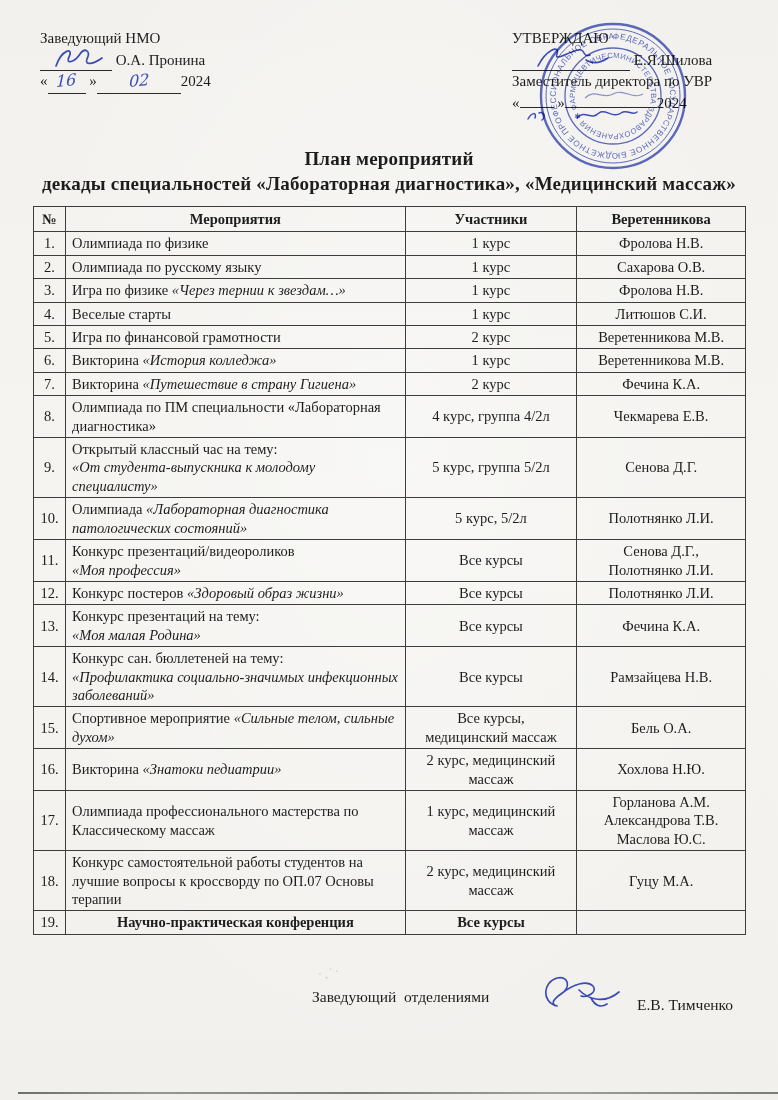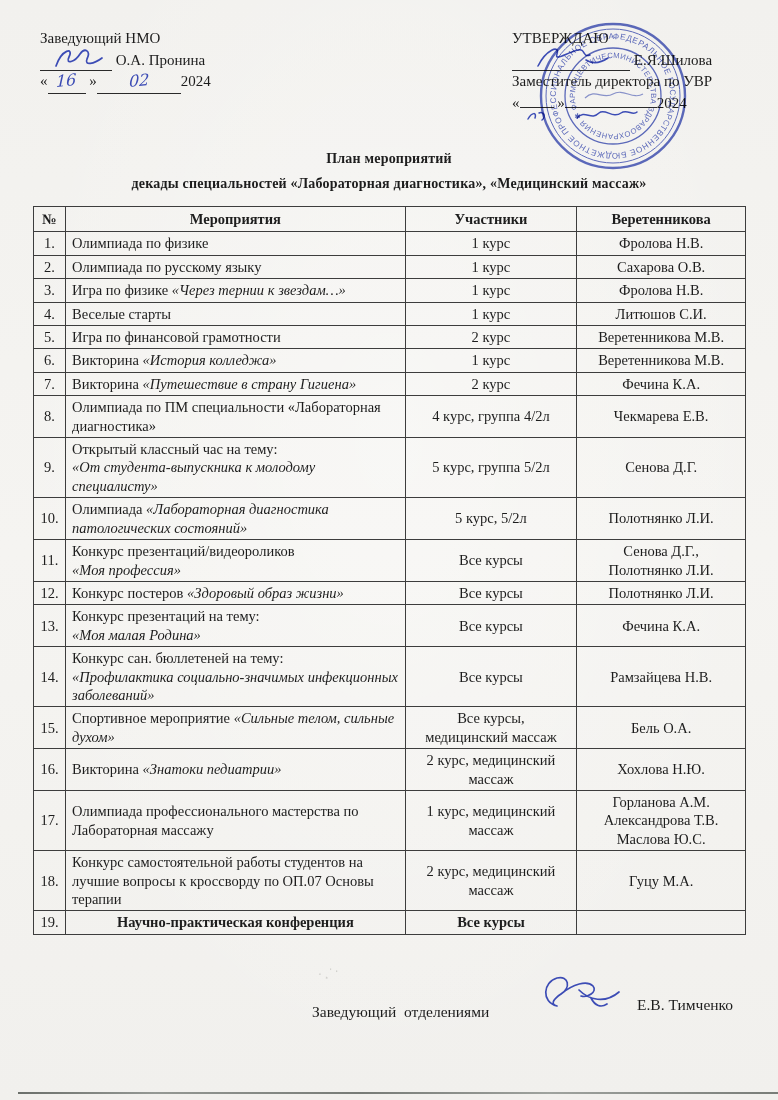--- a/index.html
+++ b/index.html
@@ -24,37 +24,37 @@
   .day-u{width:38px;} .mon-u{width:84px;}
   .day-u-r{width:34px;} .mon-u-r{width:92px;}
   .hand{color:#3c4cb5;font-family:"DejaVu Serif", serif;font-style:italic;font-size:16px;
         display:inline-block;transform:rotate(-6deg) skewX(-8deg);line-height:1;}
   .sig-svg{position:absolute;pointer-events:none;}
   
   .stamp{position:absolute;left:537px;top:20px;width:152px;height:152px;
          opacity:.82;mix-blend-mode:multiply;pointer-events:none;}
   
   .title{position:absolute;top:146px;left:0;width:778px;text-align:center;
-         font-weight:bold;font-size:14px;line-height:25px;letter-spacing:.2px;}
+         font-weight:bold;font-size:19px;line-height:25px;letter-spacing:.2px;}
   
   .tbl-wrap{position:absolute;top:206px;left:33px;width:713px;}
   table{border-collapse:collapse;width:100%;table-layout:fixed;}
   th,td{border:1.6px solid #3d3d3d;font-size:14.5px;line-height:1.27;
         padding:2px 6px;vertical-align:middle;}
   th{font-weight:bold;text-align:center;padding:3px 4px;}
   .c-num{text-align:center;padding:2px 2px;}
   .c-event{text-align:left;white-space:pre-line;}
   .c-part{text-align:center;white-space:pre-line;}
   .c-resp{text-align:center;white-space:pre-line;}
   .it{font-style:italic;}
   .bold{font-weight:bold;}
   .center{text-align:center;}
   
   .footer{position:absolute;top:980px;left:0;width:778px;height:60px;font-size:15.5px;}
-  .footer-label{position:absolute;left:312px;top:8px;white-space:pre;margin-top:15px;}
+  .footer-label{position:absolute;left:312px;top:8px;white-space:pre;}
   .footer-name{position:absolute;left:637px;top:16px;}
   .smudge{position:absolute;left:318px;top:-14px;color:#9a9a94;opacity:.55;
           font-size:11px;transform:rotate(-10deg);letter-spacing:2px;}
   
   .scan-edge{position:absolute;left:18px;top:1092px;width:760px;height:2px;
      background:linear-gradient(90deg,#4a4f4a 0%,#7d827d 18%,#585d58 45%,#8a8f8a 70%,#5a5f5a 100%);
      opacity:.8;}
 </style>
 </head>
 <body>
@@ -238,21 +238,21 @@
             <td class="c-resp">Бель О.А.</td>
           </tr>
           <tr>
             <td class="c-num">16.</td>
             <td class="c-event"><span>Викторина </span><span class="it">«Знатоки педиатрии»</span></td>
             <td class="c-part">2 курс, медицинский массаж</td>
             <td class="c-resp">Хохлова Н.Ю.</td>
           </tr>
           <tr>
             <td class="c-num">17.</td>
-            <td class="c-event"><span>Олимпиада профессионального мастерства по Лабораторная массажу</span></td>
+            <td class="c-event"><span>Олимпиада профессионального мастерства по Классическому массаж</span></td>
             <td class="c-part">1 курс, медицинский массаж</td>
             <td class="c-resp">Горланова А.М.
 Александрова Т.В.
 Маслова Ю.С.</td>
           </tr>
           <tr>
             <td class="c-num">18.</td>
             <td class="c-event"><span>Конкурс самостоятельной работы студентов на лучшие вопросы к кроссворду по ОП.07 Основы терапии</span></td>
             <td class="c-part">2 курс, медицинский массаж</td>
             <td class="c-resp">Гуцу М.А.</td>

